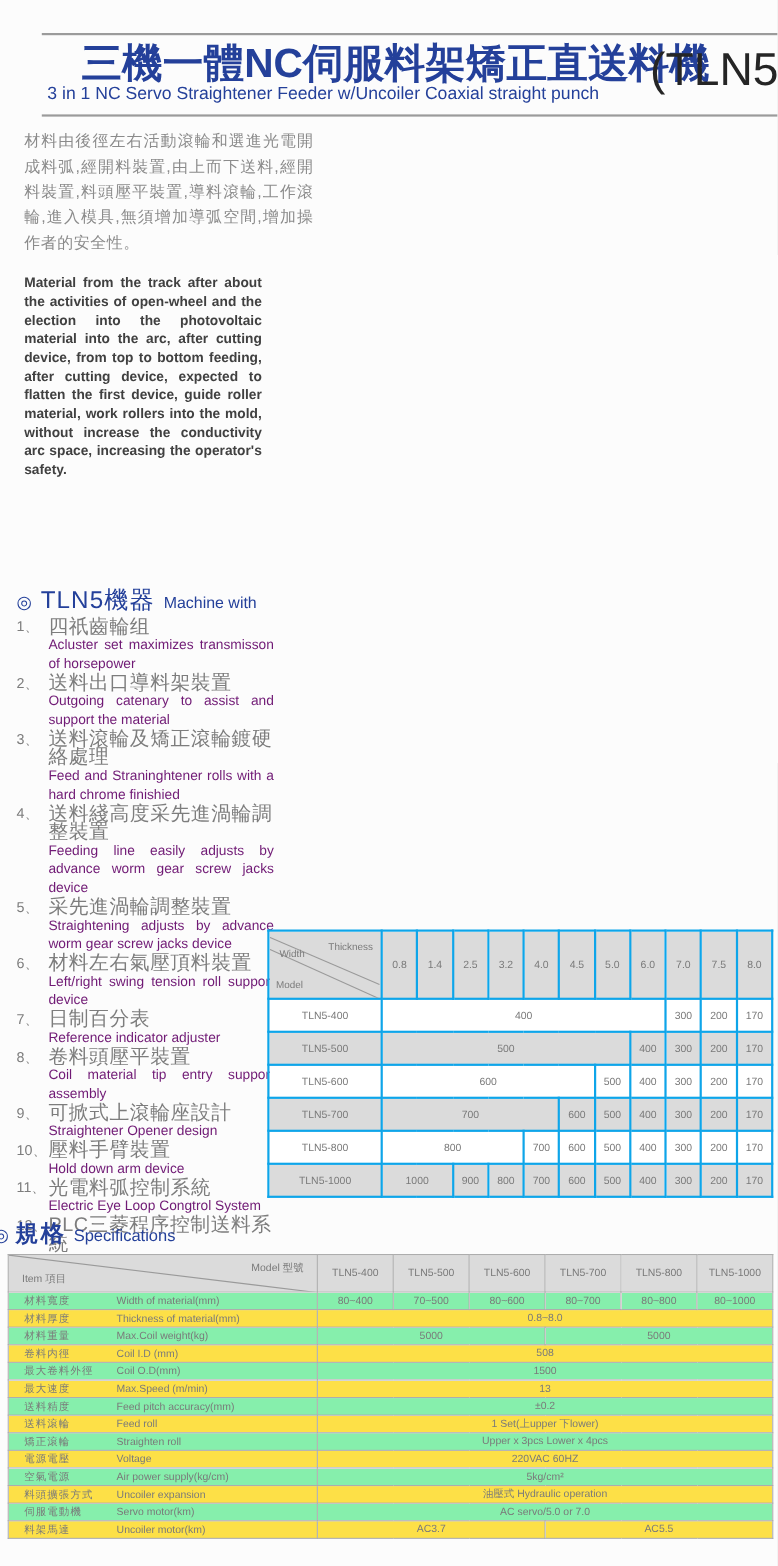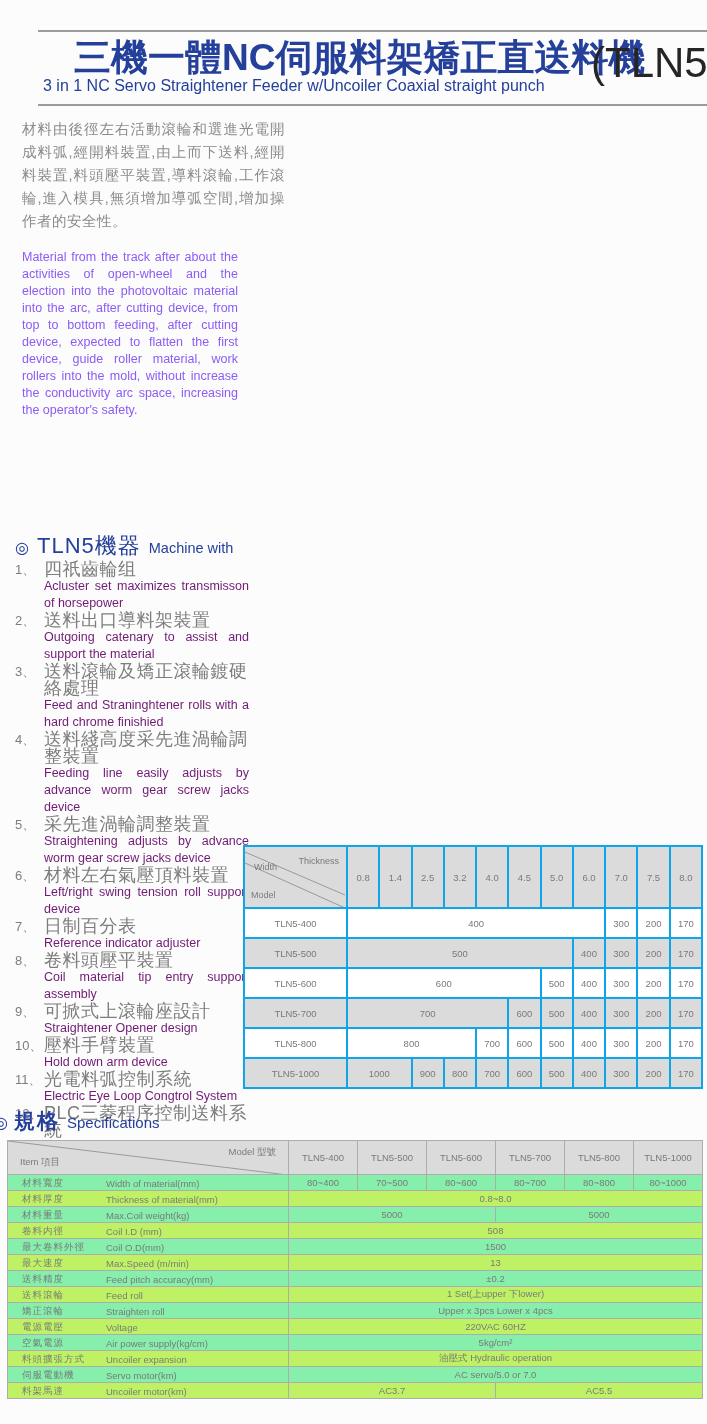--- a/index.html
+++ b/index.html
@@ -9,21 +9,21 @@
   #rule-top{top:30px;}
   #rule-mid{top:104px;}
 
   #title-zh{position:absolute;left:42px;top:33px;font-size:37px;font-weight:bold;color:#24409a;white-space:nowrap;margin-left:32px;}
   #title-en{position:absolute;left:43px;top:77px;font-size:16px;color:#24409a;white-space:nowrap;}
   #model-code{position:absolute;left:591px;top:39px;font-size:42px;color:#252525;white-space:nowrap;}
 
   #para-zh{position:absolute;left:22px;top:118px;width:263px;font-size:14.5px;line-height:23px;
            color:#8b8b8b;text-align:justify;letter-spacing:0.5px;margin:0;}
   #para-en{position:absolute;left:22px;top:249px;width:216px;font-size:12.5px;line-height:17px;
-           color:#8b5cf6;text-align:justify;margin:0;}
+           color:#404040;text-align:justify;margin:0;font-weight:bold;}
 
   .sec-head{color:#24409a;white-space:nowrap;}
   .ring{color:#24409a;}
   #mw-head{position:absolute;left:15px;top:531px;}
   #mw-head .ring{font-size:16px;margin-right:8px;}
   #mw-head .h-zh{font-size:22px;letter-spacing:1px;}
   #mw-head .h-en{font-size:14.5px;margin-left:8px;}
 
   #feature-list{position:absolute;left:15px;top:561px;width:234px;}
   .feat{display:flex;}
@@ -53,21 +53,21 @@
   #specs-head{position:absolute;left:-6px;top:1107px;}
   #specs-head .ring{font-size:16px;margin-right:6px;}
   #specs-head .h-zh{font-size:21px;font-weight:bold;letter-spacing:2px;}
   #specs-head .h-en{font-size:15px;margin-left:7px;}
 
   #specs-table{position:absolute;left:7px;top:1140px;width:696px;}
   #specs-table th,#specs-table td{border:1px solid #adadad;font-weight:normal;font-size:9.5px;
         color:#7a7a7a;text-align:center;padding:0;overflow:hidden;}
   #specs-table thead tr{height:34px;background:#dbdbdb;}
   #specs-table tbody tr{height:16px;background:#86efac;}
-  #specs-table tbody tr.stripe{background:#bef264;}
+  #specs-table tbody tr.stripe{background:#fde047;}
   .specs-corner{width:280px;position:relative;}
   .specs-corner svg{position:absolute;left:0;top:0;}
   .si-item{position:absolute;left:12px;bottom:5px;font-size:9.5px;}
   .si-model{position:absolute;right:12px;top:5px;font-size:9.5px;}
   .slabel{position:relative;text-align:left;}
   .slab-zh{position:absolute;left:14px;top:50%;transform:translateY(-50%);letter-spacing:1px;white-space:nowrap;}
   .slab-en{position:absolute;left:98px;top:50%;transform:translateY(-50%);white-space:nowrap;}
 </style>
 </head>
 <body>

